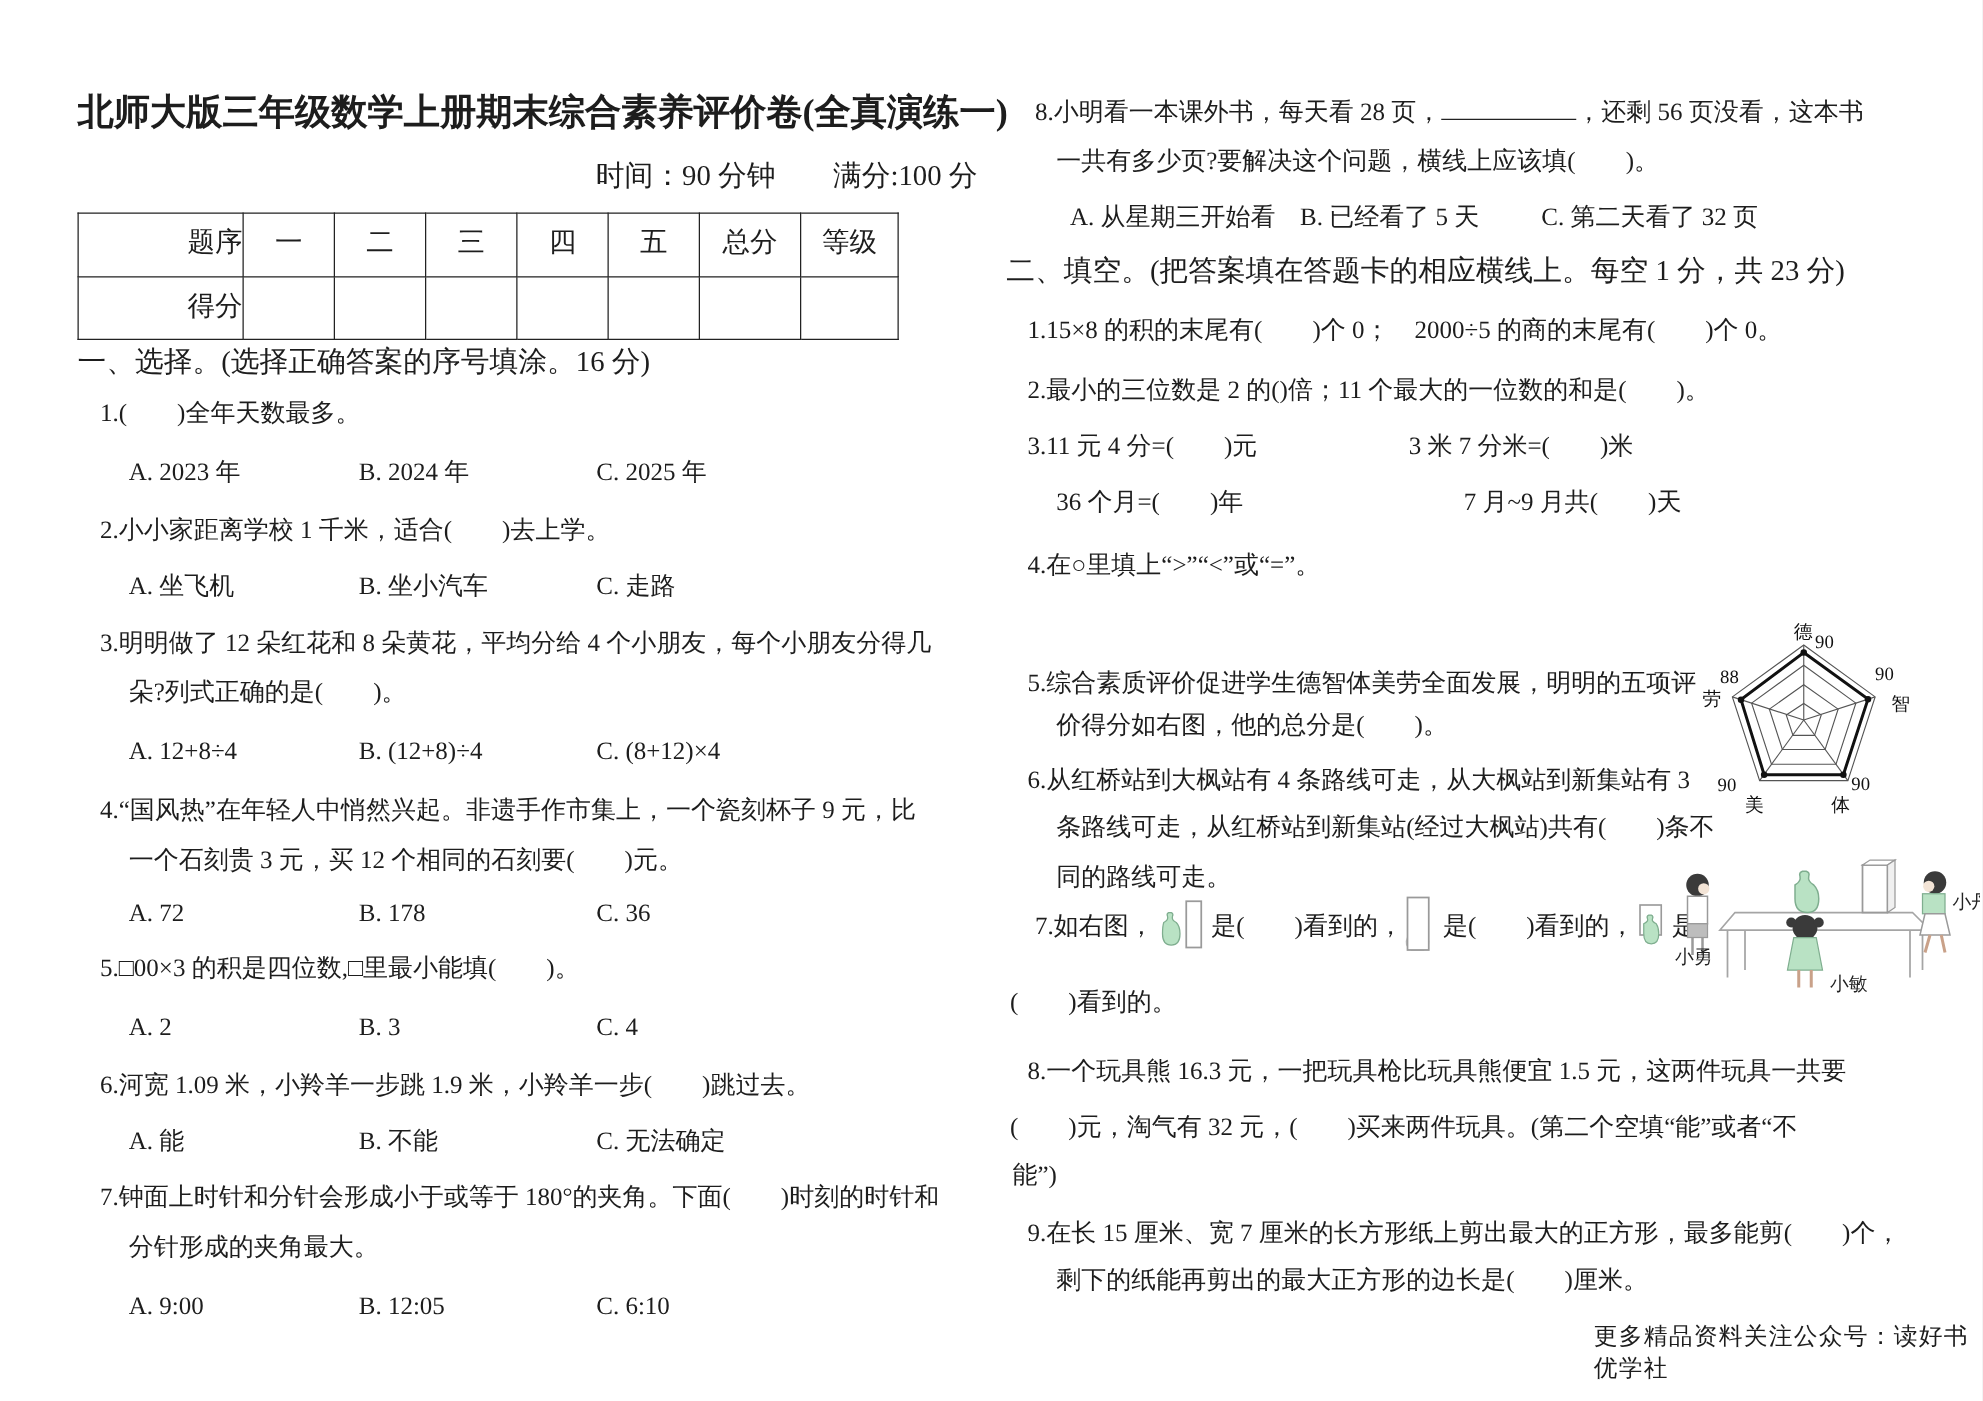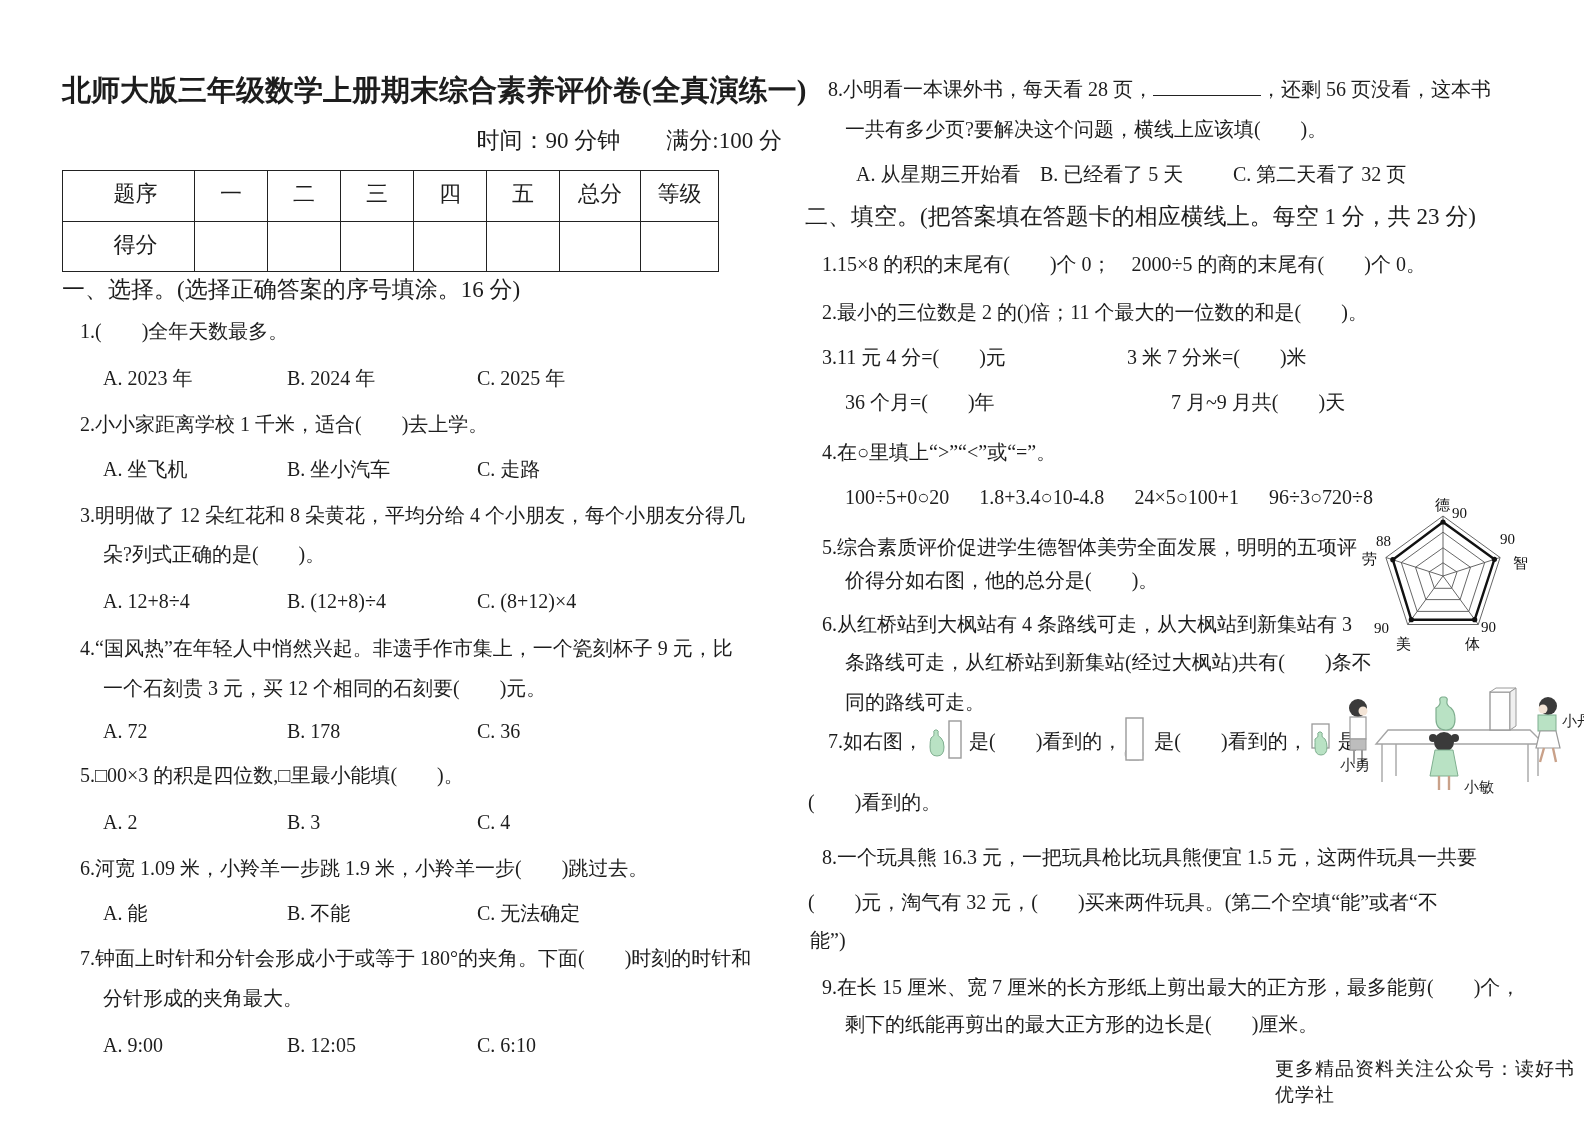--- a/index.html
+++ b/index.html
@@ -11,21 +11,21 @@
   .line{position:absolute;font-size:20px;line-height:28px;white-space:nowrap;}
   .doc-title{top:76px;left:0;width:100%;text-align:center;font-size:29px;font-weight:bold;}
   .doc-subtitle{top:127px;left:0;width:100%;text-align:right;font-size:23px;}
   .qline{left:18px;}
   .wrapline{left:41px;}
   .opts{left:41px;display:grid;grid-template-columns:184px 190px 1fr;}
   .opts-r{left:56px;display:grid;grid-template-columns:184px 193px 1fr;}
   .sec-head{left:0;font-size:23px;}
   table.score{position:absolute;top:170px;left:0;border-collapse:collapse;table-layout:fixed;}
   table.score td{border:1.6px solid #222;font-size:22px;vertical-align:top;padding:8px 0 0 0;text-align:center;}
-  table.score td.lbl{text-align:center;padding-left:14px;}
+  table.score td.lbl{text-align:right;padding-left:14px;}
   tr.r1 td{height:42px;} tr.r2 td{height:41px;}
   .uline{display:inline-block;width:108px;border-bottom:1.6px solid #222;height:20px;vertical-align:baseline;}
   .f7row{display:flex;align-items:center;height:54px;}
   .icon-gap{display:inline-block;width:6px;}
   .footer{position:absolute;top:1056px;left:1275px;font-size:19px;letter-spacing:1px;}
   svg text{font-family:"Liberation Serif","DejaVu Serif",serif;}
   .radar-box{position:absolute;left:1350px;top:496px;}
   .illus-box{position:absolute;left:1332px;top:686px;}
 </style>
 </head>
@@ -138,26 +138,20 @@
     <div class="line" style="top:343px;left:22px;display:grid;grid-template-columns:305px 1fr;">
       <span>3.11 元 4 分=(　　)元</span>
       <span>3 米 7 分米=(　　)米</span>
     </div>
     <div class="line" style="top:388px;left:45px;display:grid;grid-template-columns:282px 1fr;gap:44px;">
       <span>36 个月=(　　)年</span>
       <span>7 月~9 月共(　　)天</span>
     </div>
 
     <div class="line" style="top:438px;left:22px">4.在○里填上“&gt;”“&lt;”或“=”。</div>
-    <div class="line" style="top:483px;left:45px;display:flex;gap:30px;">
-      <span>100÷5+0○20</span>
-      <span>1.8+3.4○10-4.8</span>
-      <span>24×5○100+1</span>
-      <span>96÷3○720÷8</span>
-    </div>
 
     <div class="line" style="top:533px;left:22px">5.综合素质评价促进学生德智体美劳全面发展，明明的五项评</div>
     <div class="line" style="top:566px;left:45px">价得分如右图，他的总分是(　　)。</div>
 
     <div class="line" style="top:610px;left:22px">6.从红桥站到大枫站有 4 条路线可走，从大枫站到新集站有 3</div>
     <div class="line" style="top:648px;left:45px">条路线可走，从红桥站到新集站(经过大枫站)共有(　　)条不</div>
     <div class="line" style="top:688px;left:45px">同的路线可走。</div>
 
     <div class="line f7row" style="top:714px;left:28px">
       <span>7.如右图，</span>

